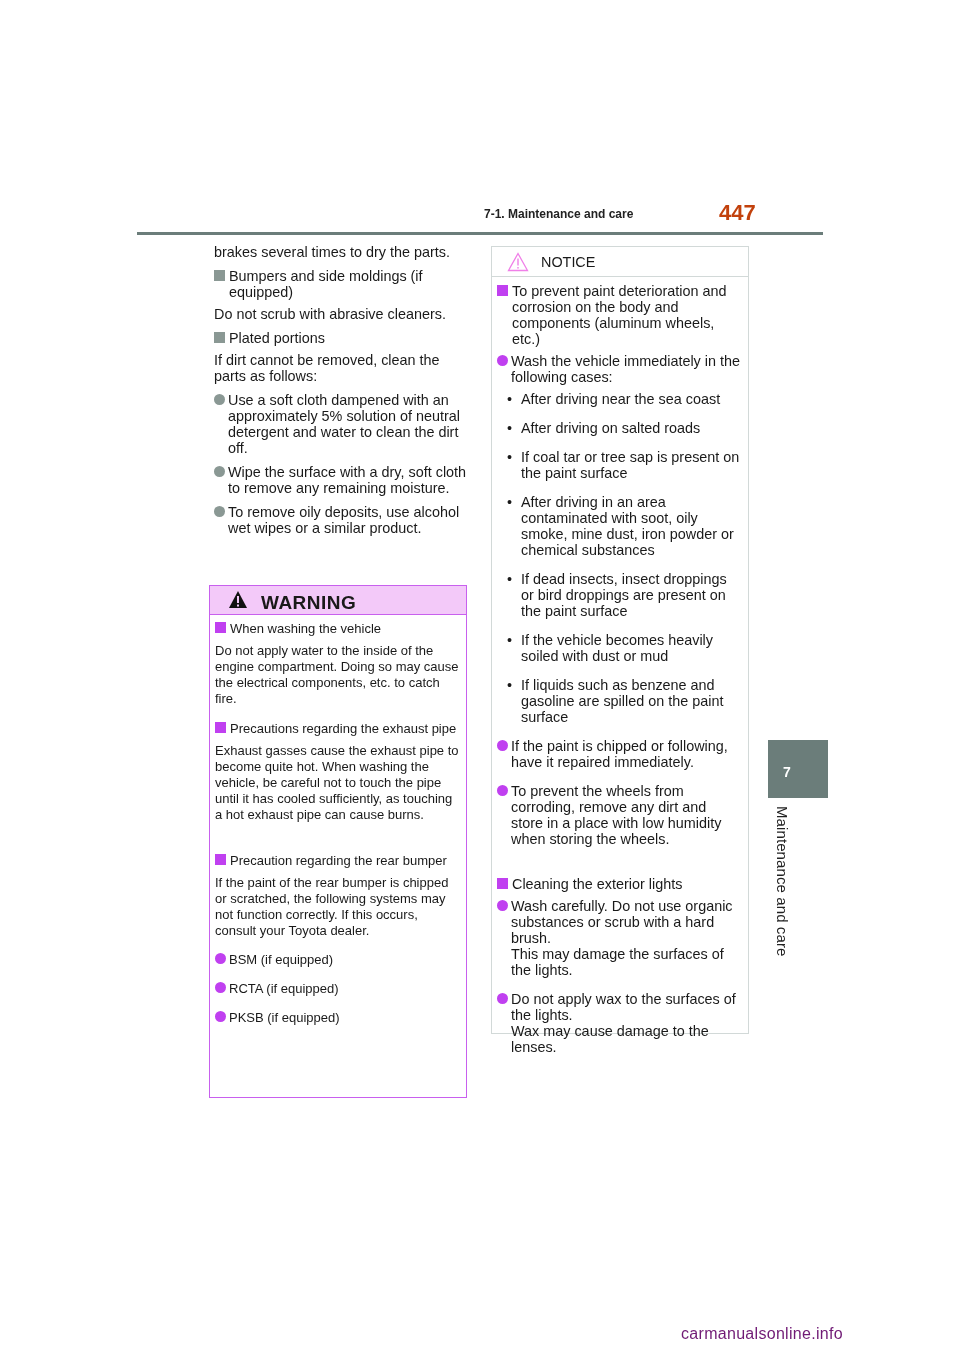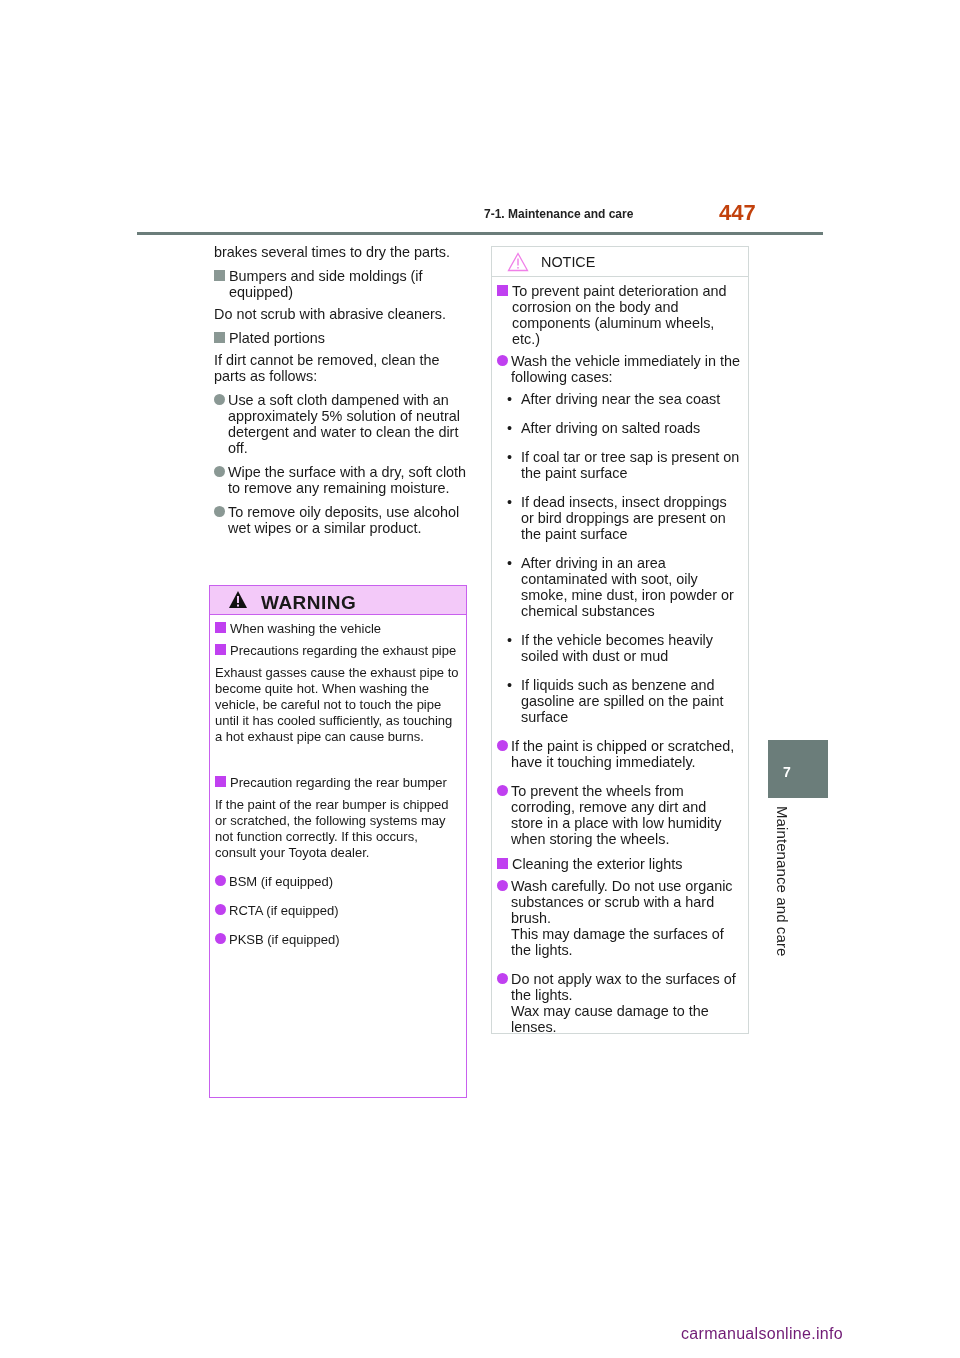--- a/index.html
+++ b/index.html
@@ -77,20 +77,21 @@
       <svg width="20" height="19" viewBox="0 0 20 19">
           <polygon points="10,1 19,18 1,18" fill="#111"></polygon>
           <rect x="9" y="6" width="2" height="7" fill="#f3c9f9"></rect>
           <rect x="9" y="14.5" width="2" height="2" fill="#f3c9f9"></rect>
         </svg>
     </span>
     <span class="warn-title">WARNING</span>
   </div>
   <div class="warn-body">
     <div class="h"><span class="sq purple"></span><span>When washing the vehicle</span></div>
+    <p style="margin-bottom:14px">Do not apply water to the inside of the engine compartment. Doing so may cause the electrical components, etc. to catch fire.</p>
     <div class="h"><span class="sq purple"></span><span>Precautions regarding the exhaust pipe</span></div>
     <p style="margin-bottom:30px">Exhaust gasses cause the exhaust pipe to become quite hot. When washing the vehicle, be careful not to touch the pipe until it has cooled sufficiently, as touching a hot exhaust pipe can cause burns.</p>
     <div class="h"><span class="sq purple"></span><span>Precaution regarding the rear bumper</span></div>
     <p style="margin-bottom:13px">If the paint of the rear bumper is chipped or scratched, the following systems may not function correctly. If this occurs, consult your Toyota dealer.</p>
     <div class="bul" style="margin-bottom:13px"><span class="dot purple"></span><span>BSM (if equipped)</span></div>
     <div class="bul" style="margin-bottom:13px"><span class="dot purple"></span><span>RCTA (if equipped)</span></div>
     <div class="bul"><span class="dot purple"></span><span>PKSB (if equipped)</span></div>
   </div>
 </div>
 
@@ -104,25 +105,25 @@
         </svg>
     </span>
     <span class="notice-title">NOTICE</span>
   </div>
   <div class="notice-body">
     <div class="h"><span class="sq purple"></span><span>To prevent paint deterioration and corrosion on the body and components (aluminum wheels, etc.)</span></div>
     <div class="bul" style="margin-bottom:6px"><span class="dot purple"></span><span>Wash the vehicle immediately in the following cases:</span></div>
     <div class="sub"><span class="mk">•</span><span>After driving near the sea coast</span></div>
     <div class="sub"><span class="mk">•</span><span>After driving on salted roads</span></div>
     <div class="sub"><span class="mk">•</span><span>If coal tar or tree sap is present on the paint surface</span></div>
+    <div class="sub"><span class="mk">•</span><span>After driving in an area contaminated with soot, oily smoke, mine dust, iron powder or chemical substances</span></div>
     <div class="sub"><span class="mk">•</span><span>If dead insects, insect droppings or bird droppings are present on the paint surface</span></div>
-    <div class="sub"><span class="mk">•</span><span>After driving in an area contaminated with soot, oily smoke, mine dust, iron powder or chemical substances</span></div>
     <div class="sub"><span class="mk">•</span><span>If the vehicle becomes heavily soiled with dust or mud</span></div>
     <div class="sub"><span class="mk">•</span><span>If liquids such as benzene and gasoline are spilled on the paint surface</span></div>
-    <div class="bul" style="margin-bottom:13px"><span class="dot purple"></span><span>If the paint is chipped or scratched, have it touching immediately.</span></div>
-    <div class="bul" style="margin-bottom:9px"><span class="dot purple"></span><span>To prevent the wheels from corroding, remove any dirt and store in a place with low humidity when storing the wheels.</span></div>
+    <div class="bul" style="margin-bottom:13px"><span class="dot purple"></span><span>If the paint is chipped or following, have it repaired immediately.</span></div>
+    <div class="bul" style="margin-bottom:29px"><span class="dot purple"></span><span>To prevent the wheels from corroding, remove any dirt and store in a place with low humidity when storing the wheels.</span></div>
     <div class="h"><span class="sq purple"></span><span>Cleaning the exterior lights</span></div>
     <div class="bul" style="margin-bottom:13px"><span class="dot purple"></span><span>Wash carefully. Do not use organic substances or scrub with a hard brush.</span><br><span style="display:inline-block;text-indent:0;padding-left:14px;margin-left:-14px">This may damage the surfaces of the lights.</span></div>
     <div class="bul"><span class="dot purple"></span><span>Do not apply wax to the surfaces of the lights.</span><br><span>Wax may cause damage to the lenses.</span></div>
   </div>
 </div>
 
 <div class="watermark">carmanualsonline.info</div>
 
 </body></html>

